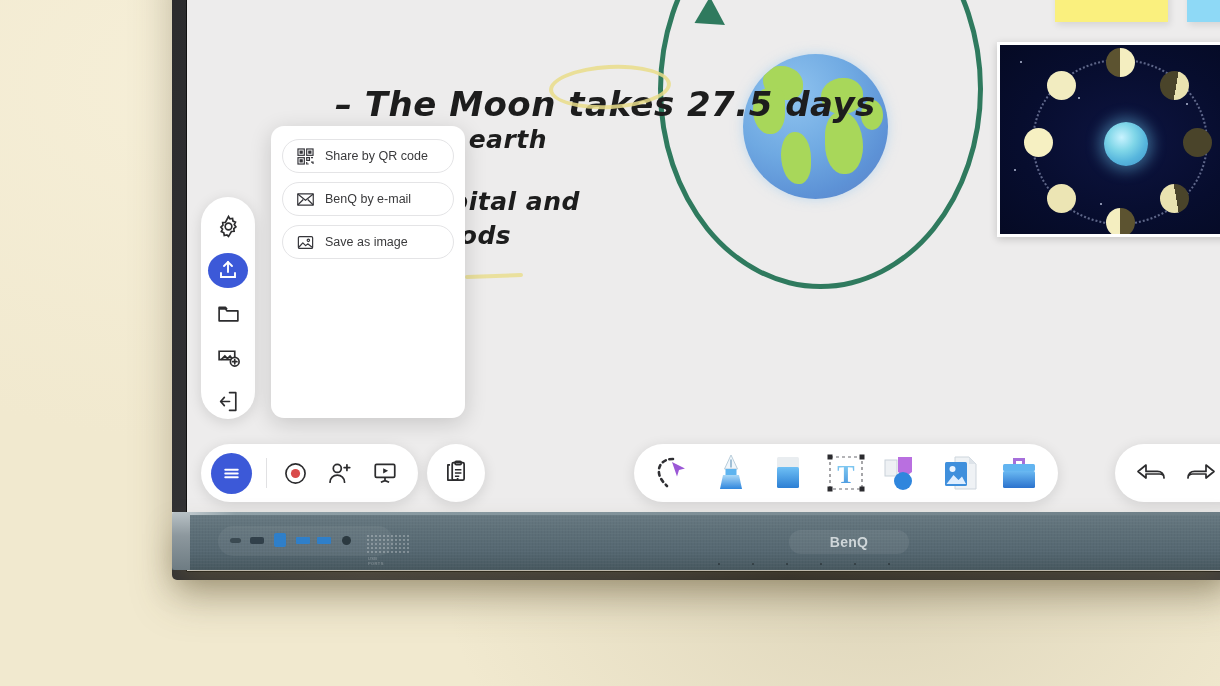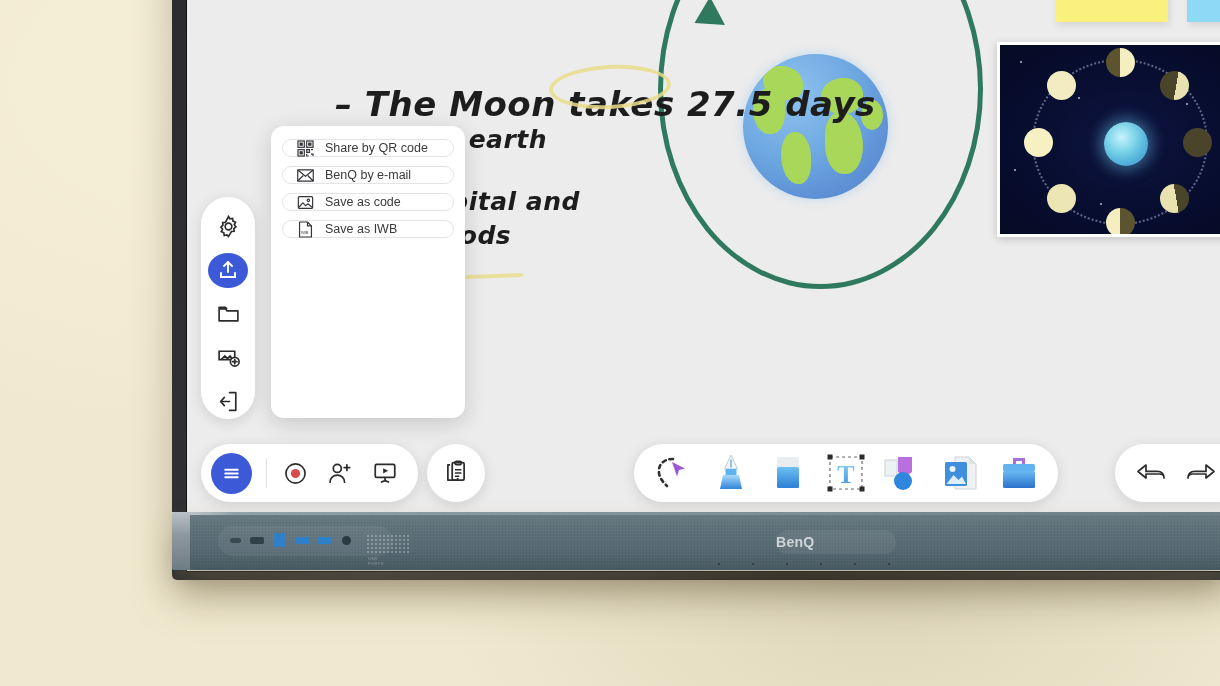--- a/index.html
+++ b/index.html
@@ -74,23 +74,23 @@
   #grille{
     position:absolute; left:148px; top:8px; width:44px; height:20px;
     background-image:radial-gradient(circle, rgba(255,255,255,.32) .9px, transparent 1.1px);
     background-size:4px 4px; opacity:.8;
   }
   #port-label{
     position:absolute; left:150px; top:30px; font-size:4px; color:rgba(255,255,255,.35);
     letter-spacing:.4px;
   }
   #benq-pill{
-    position:absolute; left:604px; top:18px; width:120px; height:24px;
+    position:absolute; left:617px; top:18px; width:120px; height:24px;
     background:rgba(255,255,255,.07); border-radius:12px;
-    display:flex; align-items:center; justify-content:flex-start;
+    display:flex; align-items:center; justify-content:center;
   }
   #benq-pill span{
     font-size:14px; font-weight:bold; color:#cfd6d9; letter-spacing:.3px;
   }
   #base-dots{
     position:absolute; left:530px; top:50px; width:200px; height:4px;
     background-image:radial-gradient(circle, rgba(0,0,0,.3) 1px, transparent 1.2px);
     background-size:34px 4px;
   }
   
@@ -180,21 +180,21 @@
   }
   .rail-btn.active{ background:#3c59d8; }
   
   #share-menu{
     position:absolute; left:84px; top:177px; width:194px; height:292px;
     background:#fff; border-radius:13px;
     box-shadow:0 5px 22px rgba(0,0,0,.16);
     padding:13px 11px; display:flex; flex-direction:column; gap:9px;
   }
   .share-item{
-    height:18px; border:1px solid #e4e4e6; border-radius:17px;
+    height:34px; border:1px solid #e4e4e6; border-radius:17px;
     display:flex; align-items:center; gap:10px; padding-left:13px;
     cursor:pointer; background:#fff;
   }
   .share-item .lbl{ font-size:12.5px; color:#3a3a3c; }
   .share-icon{ width:19px; height:19px; flex:0 0 19px; display:block; }
   
   #bottom-left-bar{
     position:absolute; left:14px; top:495px; width:217px; height:58px;
     background:#fff; border-radius:29px; box-shadow:0 3px 14px rgba(0,0,0,.12);
     display:flex; align-items:center; padding-left:10px; gap:11px;
@@ -346,32 +346,24 @@
         </svg>
         <span class="lbl">BenQ by e-mail</span>
       </div>
 
       <div class="share-item">
         <svg class="share-icon" viewBox="0 0 24 24" fill="none" stroke="#35353a" stroke-width="1.5" stroke-linejoin="round">
           <rect x="3" y="4.5" width="18" height="15" rx="1.6"></rect>
           <circle cx="15.6" cy="9.3" r="1.5"></circle>
           <path d="M3.6 18l5-5.6 3.6 3.6 2.6-2.3 5.6 4.3"></path>
         </svg>
-        <span class="lbl">Save as code</span>
-      </div>
-
-
-      <div class="share-item">
-        <svg class="share-icon" viewBox="0 0 24 24" fill="none" stroke="#35353a" stroke-width="1.5" stroke-linejoin="round">
-          <path d="M4.5 2.5h10L19.5 7.5v14h-15z"></path>
-            <path d="M14.5 2.5v5h5"></path>
-          <text x="6.4" y="17.6" font-size="5" fill="#35353a" stroke="none" font-family="Liberation Sans, sans-serif">IWB</text>
-        </svg>
-        <span class="lbl">Save as IWB</span>
-      </div>
+        <span class="lbl">Save as image</span>
+      </div>
+
+
 
     </div>
 
     <div id="bottom-left-bar">
       <div id="menu-round">
         <svg width="23" height="23" viewBox="0 0 24 24" stroke="#fff" stroke-width="2.1" stroke-linecap="round">
           <path d="M5.5 8h13M5.5 12h13M5.5 16h13"></path>
         </svg>
       </div>
       <div id="bl-divider"></div>

